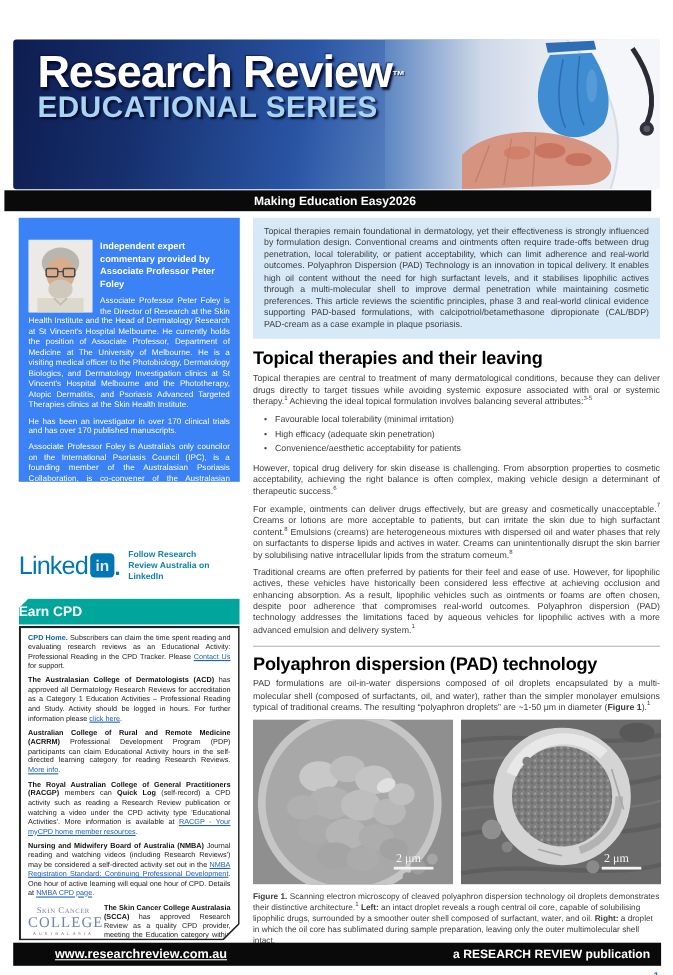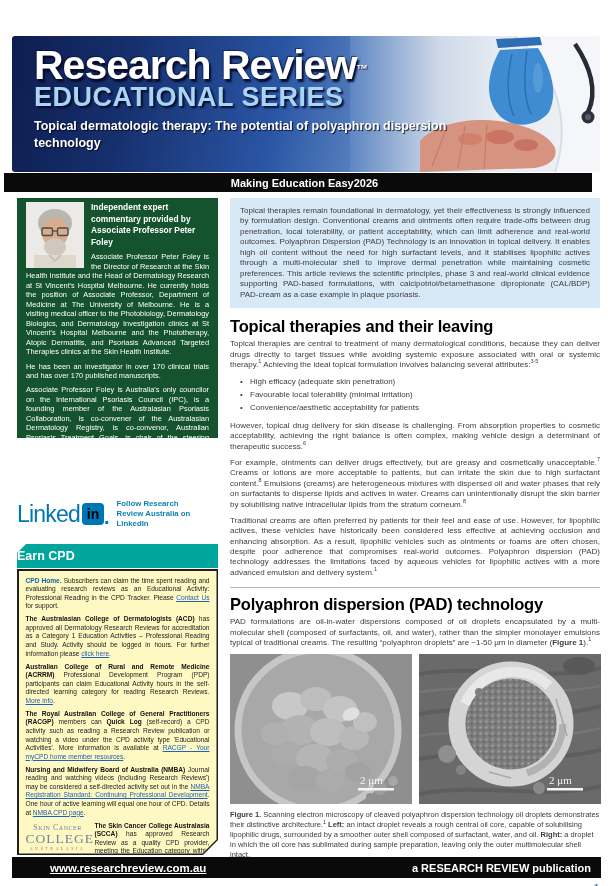--- a/index.html
+++ b/index.html
@@ -17,41 +17,41 @@
   .brand-tm { font-size:12px; font-weight:bold; color:#ffffff; vertical-align:super; text-shadow:1px 1px 1px rgba(5,10,40,0.9); }
   .series { font-size:27px; font-weight:bold; color:#aad5f2; letter-spacing:0.5px; margin-top:-4px; line-height:1.05;
     text-shadow:2px 2px 2px rgba(5,10,40,0.95); }
   .subtitle { margin-top:7px; width:462px; font-size:12.5px; font-weight:bold; color:#ffffff; line-height:1.3;
     text-shadow:1px 1px 1px rgba(0,0,20,0.85); }
 
   .topbar { position:absolute; left:4px; top:157px; width:588px; height:19px; background:#0a0a0a; color:#fff;
     display:flex; justify-content:center; align-items:center; padding:0 11px 0 24px; font-size:11px; font-weight:bold; }
 
   
-  .expert { position:absolute; left:17px; top:182px; width:201px; height:240px; background:#14532d; color:#fff;
-    padding:4px 9px; overflow:hidden; }
+  .expert { position:absolute; left:17px; top:182px; width:201px; height:240px; background:#3b82f6; color:#fff;
+    padding:20px 9px; overflow:hidden; }
   .avatar { float:left; width:58px; height:66px; margin:0 7px 3px 0; background:#fff; }
   .expert-heading { font-size:8.4px; font-weight:bold; line-height:1.38; margin-bottom:4px; }
   .expert p { font-size:7.4px; line-height:1.28; text-align:justify; margin-bottom:5px; }
 
   
   .linkedin { position:absolute; left:17px; top:483px; width:201px; display:flex; align-items:center; cursor:pointer; }
   .li-word { font-size:23px; font-weight:normal; color:#0077B5; letter-spacing:-0.8px; }
-  .li-badge { display:inline-block; width:22px; height:22px; background:#0077B5; color:#000000; border-radius:4px;
+  .li-badge { display:inline-block; width:22px; height:22px; background:#0077B5; color:#e5e5e5; border-radius:4px;
     font-size:14px; font-weight:bold; text-align:center; line-height:22px; margin-left:2px; }
   .li-dot { color:#0077B5; font-weight:bold; font-size:20px; align-self:flex-end; }
   .li-follow { font-size:7.8px; font-weight:bold; color:#0e7fb0; margin-left:7px; width:86px; line-height:1.3; }
 
   
   .cpd-header { position:absolute; left:17px; top:528px; width:201px; height:24px; background:#00a59b; color:#fff;
     font-size:12.5px; font-weight:bold; line-height:24px; padding-left:0;
     clip-path:polygon(9px 0, 100% 0, 100% 100%, 0 100%, 0 9px); }
   .cpd-frame { position:absolute; left:17px; top:553px; width:201px; height:286px; background:#1f1f1f;
     clip-path:polygon(0 0,100% 0,100% calc(100% - 15px),calc(100% - 15px) 100%,0 100%); }
-  .cpd-inner { position:absolute; left:1.5px; top:1.5px; right:1.5px; bottom:1.5px; background:#fef9c3;
+  .cpd-inner { position:absolute; left:1.5px; top:1.5px; right:1.5px; bottom:1.5px; background:#ffffff;
     clip-path:polygon(0 0,100% 0,100% calc(100% - 14px),calc(100% - 14px) 100%,0 100%);
     padding:6px 7px; overflow:hidden; }
   .cpd-inner p { font-size:6.6px; line-height:1.3; text-align:justify; color:#222; margin-bottom:4.5px; }
   .lead { font-weight:bold; color:#111; }
   .lead-blue { font-weight:bold; color:#0b62a5; }
   .cpd-link { color:#2062b8; text-decoration:underline; cursor:pointer; }
   .scca { float:left; width:64px; margin:2px 5px 0 0; text-align:center; font-family:"Liberation Serif", serif; color:#7483a2; }
   .scca .l1 { font-size:8px; letter-spacing:0.5px; font-variant:small-caps; line-height:1; }
   .scca .l2 { font-size:13.5px; letter-spacing:1px; line-height:1.05; }
   .scca .l3 { font-size:4px; letter-spacing:2.5px; color:#a8645e; line-height:1.4; }
@@ -107,21 +107,20 @@
       <path d="M150,14 C135,40 135,68 152,82 C166,93 188,90 199,76 C208,58 202,34 188,12 Z" fill="#3f8cd2"></path>
       <path d="M162,18 C156,45 157,65 164,80 M177,15 C173,45 175,66 181,78" stroke="#2e6cb2" stroke-width="1.4" fill="none"></path>
       <ellipse cx="188" cy="42" rx="5" ry="15" fill="#6aaade" opacity="0.5"></ellipse>
       <path d="M148,12 L192,9 L190,1 L146,3 Z" fill="#2f6db5"></path>
     </svg>
     <div class="banner-text">
       <div>
         <span class="brand">Research Review</span><span class="brand-tm">™</span>
       </div>
       <div class="series">EDUCATIONAL SERIES</div>
-      <div class="subtitle">Topical dermatologic therapy: The potential of polyaphron dispersion technology</div>
     </div>
   </div>
 
   <div class="topbar">
     <span>Making Education Easy</span>
     <span>2026</span>
   </div>
 
   <aside class="expert">
     <svg class="avatar" width="58" height="66" viewBox="0 0 58 66">
@@ -164,22 +163,22 @@
       <p><span class="lead">The Skin Cancer College Australasia (SCCA)</span><span> has approved Research Review as a quality CPD provider, meeting the Education category within the CPD Registration standard. Subscribers of SCCA CPD Home SkinPro CPD can record their time spend reading the review as a self-directed activity. Please </span></p>
     </div>
   </div>
 
   <main class="main-col">
     <div class="intro-box">Topical therapies remain foundational in dermatology, yet their effectiveness is strongly influenced by formulation design. Conventional creams and ointments often require trade-offs between drug penetration, local tolerability, or patient acceptability, which can limit adherence and real-world outcomes. Polyaphron Dispersion (PAD) Technology is an innovation in topical delivery. It enables high oil content without the need for high surfactant levels, and it stabilises lipophilic actives through a multi-molecular shell to improve dermal penetration while maintaining cosmetic preferences. This article reviews the scientific principles, phase 3 and real-world clinical evidence supporting PAD-based formulations, with calcipotriol/betamethasone dipropionate (CAL/BDP) PAD-cream as a case example in plaque psoriasis.</div>
 
     <h1 class="section-h">Topical therapies and their leaving</h1>
     <p class="body-p"><span>Topical therapies are central to treatment of many dermatological conditions, because they can deliver drugs directly to target tissues while avoiding systemic exposure associated with oral or systemic therapy.</span><span class="sup">1</span><span> Achieving the ideal topical formulation involves balancing several attributes:</span><span class="sup">3-5</span></p>
     <ul class="attrs">
+      <li><span>Favourable local tolerability (minimal irritation)</span></li>
       <li><span>High efficacy (adequate skin penetration)</span></li>
-      <li><span>Favourable local tolerability (minimal irritation)</span></li>
       <li><span>Convenience/aesthetic acceptability for patients</span></li>
     </ul>
     <p class="body-p"><span>However, topical drug delivery for skin disease is challenging. From absorption properties to cosmetic acceptability, achieving the right balance is often complex, making vehicle design a determinant of therapeutic success.</span><span class="sup">6</span></p>
     <p class="body-p"><span>For example, ointments can deliver drugs effectively, but are greasy and cosmetically unacceptable.</span><span class="sup">7</span><span> Creams or lotions are more acceptable to patients, but can irritate the skin due to high surfactant content.</span><span class="sup">8</span><span> Emulsions (creams) are heterogeneous mixtures with dispersed oil and water phases that rely on surfactants to disperse lipids and actives in water. Creams can unintentionally disrupt the skin barrier by solubilising native intracellular lipids from the stratum corneum.</span><span class="sup">8</span></p>
     <p class="body-p"><span>Traditional creams are often preferred by patients for their feel and ease of use. However, for lipophilic actives, these vehicles have historically been considered less effective at achieving occlusion and enhancing absorption. As a result, lipophilic vehicles such as ointments or foams are often chosen, despite poor adherence that compromises real-world outcomes. Polyaphron dispersion (PAD) technology addresses the limitations faced by aqueous vehicles for lipophilic actives with a more advanced emulsion and delivery system.</span><span class="sup">1</span></p>
 
     <div class="divider"></div>
 
     <h1 class="section-h">Polyaphron dispersion (PAD) technology</h1>
     <p class="body-p"><span>PAD formulations are oil-in-water dispersions composed of oil droplets encapsulated by a multi-molecular shell (composed of surfactants, oil, and water), rather than the simpler monolayer emulsions typical of traditional creams. The resulting “polyaphron droplets” are ~1-50 μm in diameter (</span><span class="bold">Figure 1</span><span>).</span><span class="sup">1</span></p>

